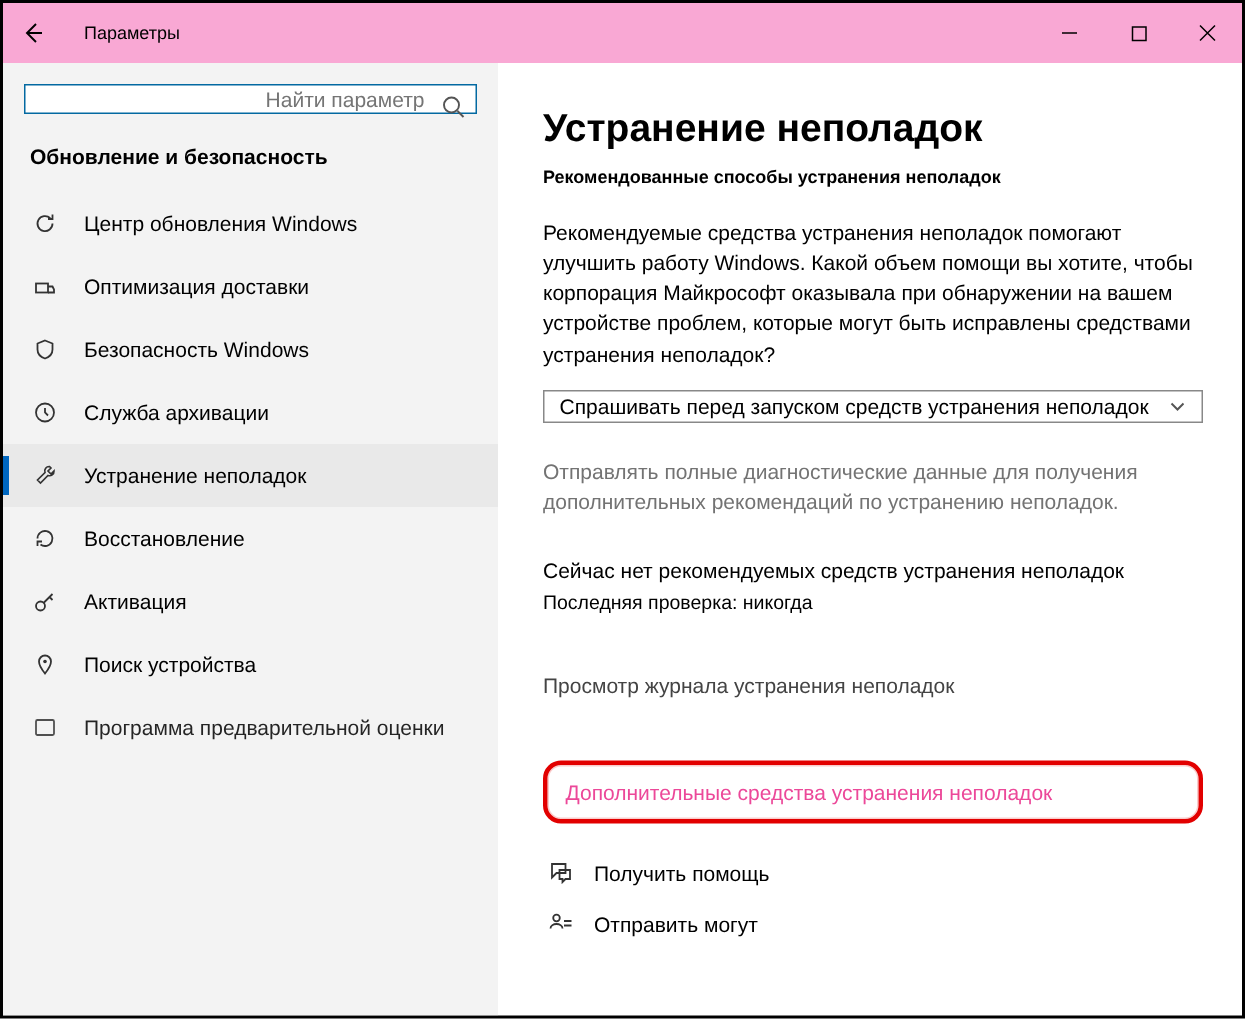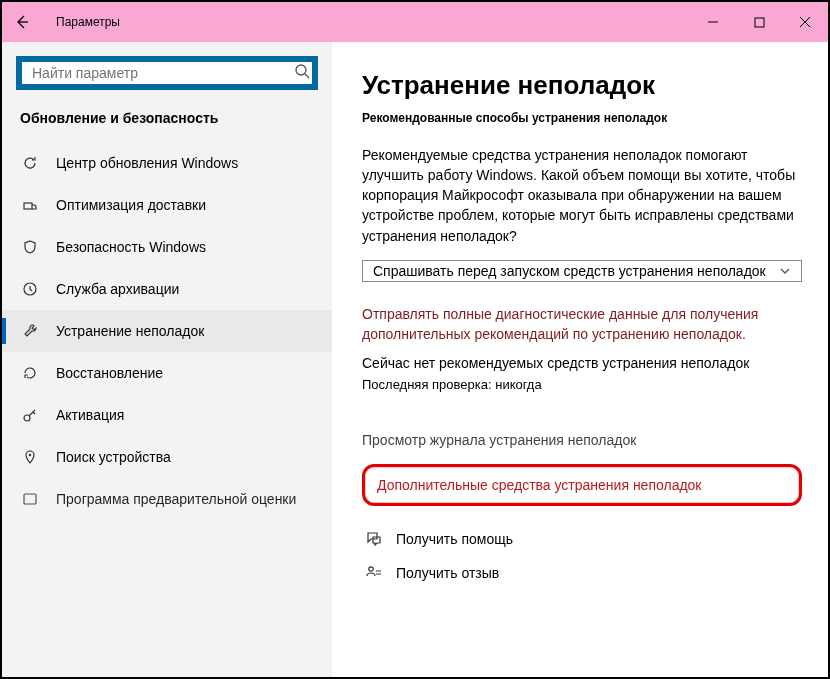--- a/index.html
+++ b/index.html
@@ -9,42 +9,42 @@
 .back-btn { width: 40px; height: 40px; display: flex; align-items: center; justify-content: center; cursor: pointer; }
 .app-title { font-size: 12px; margin-left: 14px; flex: 1; }
 .win-controls { display: flex; }
 .win-btn { width: 46px; height: 40px; display: flex; align-items: center; justify-content: center; cursor: pointer; }
 .body { display: flex; flex: 1; overflow: hidden; }
 .sidebar { width: 330px; background: #f3f3f3; display: flex; flex-direction: column; overflow-y: auto; padding-top: 6px; }
 .home-row { display: flex; align-items: center; padding: 10px 18px 10px 18px; cursor: pointer; }
 .home-row .icon { width: 20px; display:flex; align-items:center; justify-content:center; }
 .home-row .label { margin-left: 16px; font-size: 14px; }
 .search-wrap { margin: 8px 14px 14px 14px; position: relative; }
-.search { width: 100%; height: 34px; border: 6px solid #0369a1; background: #fff; padding: 0 34px 0 10px; font-size: 14px; outline: none; }
+.search { width: 100%; height: 20px; border: 1px solid #0369a1; background: #fff; padding: 0 34px 0 10px; font-size: 14px; outline: none; text-align: right; }
 .search-icon { position: absolute; right: 8px; top: 7px; color: #555; }
 .section-title { font-weight: 600; font-size: 14px; padding: 6px 18px 16px 18px; }
 .nav-item { display: flex; align-items: center; padding: 13px 18px; cursor: pointer; font-size: 14px; position: relative; }
 .nav-item .icon { width: 20px; display:flex; align-items:center; justify-content:center; color:#333; }
 .nav-item .label { margin-left: 16px; }
 .nav-item.selected::before { content:""; position:absolute; left:0; top:8px; bottom:8px; width:4px; background:#0067c0; }
 .nav-item.selected { background:#e9e9e9; }
 .nav-item.cut { opacity:0.85; }
 .content { flex: 1; padding: 28px 26px 10px 30px; overflow-y: auto; position: relative; }
 .content::-webkit-scrollbar { width: 4px; }
 .content::-webkit-scrollbar-thumb { background:#bdbdbd; }
 h1 { font-size: 26px; font-weight: 600; margin-bottom: 10px; }
 h2 { font-size: 12px; font-weight: 600; margin-bottom: 18px; line-height: 1.3; }
 .desc { font-size: 14px; line-height: 1.45; margin-bottom: 14px; }
 .dropdown { border: 1px solid #888; height: 22px; display: flex; align-items: center; padding: 0 10px; font-size: 14px; cursor: pointer; justify-content: space-between; margin-bottom: 22px; background:#fff; }
 .chev { font-size: 12px; color:#555; }
-.red-text { color: #7f1d1d; font-size: 14px; line-height: 1.45; margin-bottom: 10px; }
+.red-text { color: #737373; font-size: 14px; line-height: 1.45; margin-bottom: 27px; }
 .plain { font-size: 14px; margin-bottom: 6px; }
 .small { font-size: 13px; margin-bottom: 30px; }
 .link-row { font-size: 14px; color: #444; padding: 10px 0; cursor: pointer; }
-.highlight { border: 3px solid #e20000; border-radius: 12px; padding: 10px 12px; margin: 6px 0 16px 0; box-shadow: 0 0 0 1px rgba(226,0,0,0.2) inset; font-size:14px; color:#b91c1c; cursor:pointer; }
+.highlight { border: 3px solid #e20000; border-radius: 12px; padding: 10px 12px; margin: 32px 0 16px 0; box-shadow: 0 0 0 1px rgba(226,0,0,0.2) inset; font-size:14px; color:#ec4899; cursor:pointer; }
 .help-row { display: flex; align-items: center; font-size: 14px; padding: 8px 0; cursor: pointer; }
 .help-row .icon { width: 24px; display:flex; align-items:center; justify-content:center; margin-right: 10px; }
 svg { display:block; }
 </style>
 </head>
 <body>
 
 <div class="window">
   <div class="titlebar">
     <div class="back-btn">
@@ -196,17 +196,17 @@
         <span>Получить помощь</span>
       </div>
       <div class="help-row">
         <span class="icon">
             <svg width="18" height="18" viewBox="0 0 18 18">
               <circle cx="6" cy="5" r="2.2" stroke="#333" stroke-width="1.2" fill="none"></circle>
               <path d="M2 12c0-2 2-3 4-3s4 1 4 3" stroke="#333" stroke-width="1.2" fill="none"></path>
               <path d="M11 7h5M11 10h5" stroke="#333" stroke-width="1.2"></path>
             </svg>
           </span>
-        <span>Получить отзыв</span>
+        <span>Отправить могут</span>
       </div>
     </div>
   </div>
 </div>
 
 </body></html>

